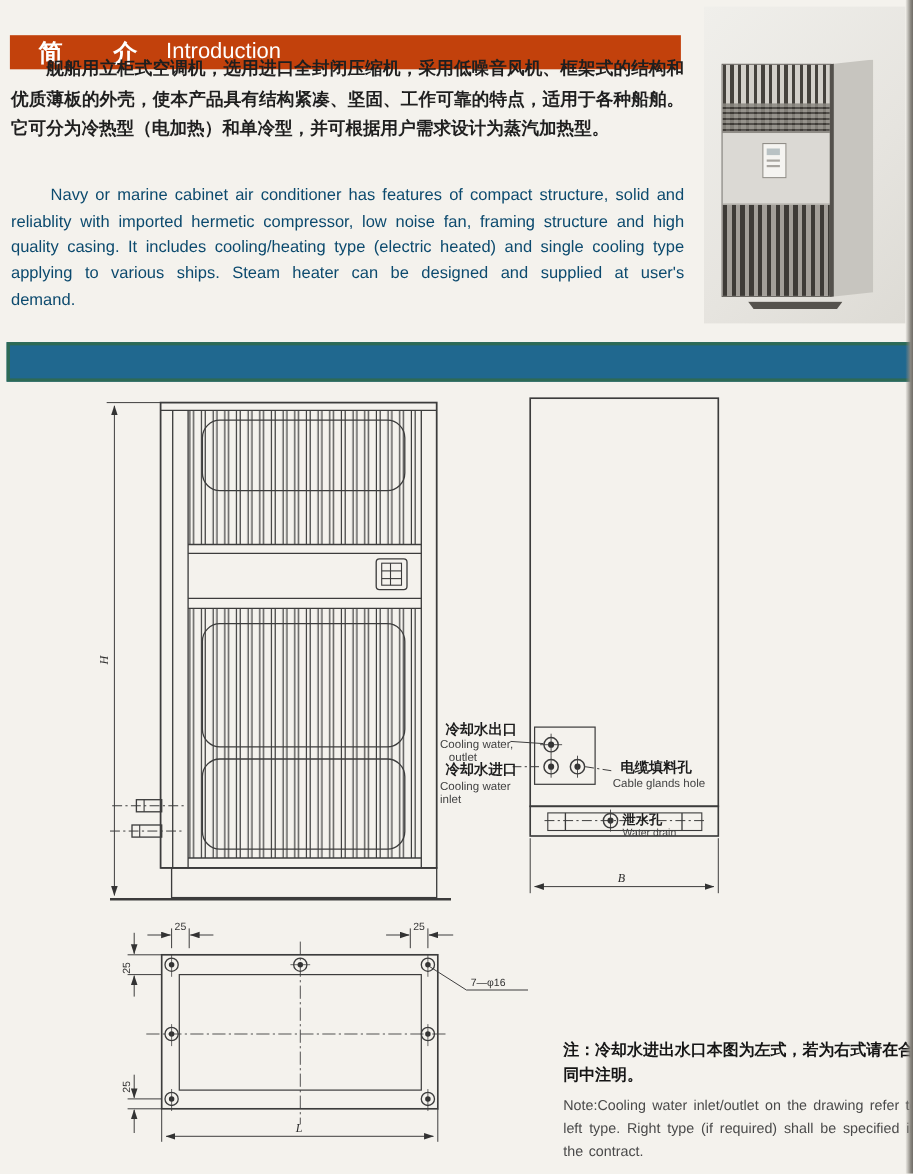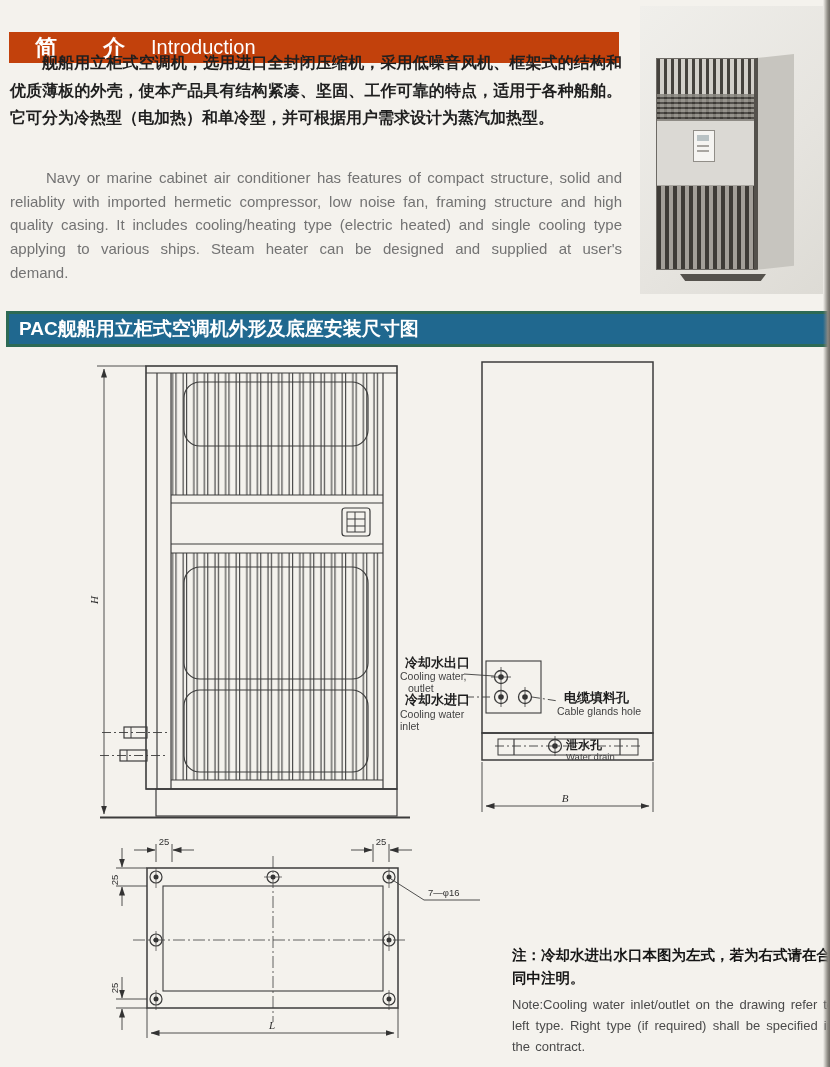--- a/index.html
+++ b/index.html
@@ -10,21 +10,21 @@
   .hdr1{left:9px;top:16px;width:610px;height:31px;background:#c2410c;padding-left:26px;box-sizing:border-box;margin-top:16px;}
   .hdr1 .hzh{font-size:22px;font-weight:bold;letter-spacing:12px;}
   .hdr1 .hen{font-size:20px;font-weight:normal;margin-left:14px;}
   .hdr2{left:6px;top:311px;width:818px;height:30px;background:#20688f;border:3px solid #2d6a55;
         padding-left:10px;box-sizing:content-box;}
   .hdr2 .hzh2{font-size:19px;font-weight:bold;}
   .hdr2 .hen2{font-size:18px;font-weight:bold;margin-left:8px;}
   
   .para{position:absolute;left:10px;width:612px;margin:0;text-align:justify;}
   .para-zh{top:49px;font-size:16px;line-height:1.72;font-weight:600;color:#1f1f1f;text-indent:2em;}
-  .para-en{top:166px;font-size:15px;line-height:1.58;color:#737373;text-indent:2.4em;word-spacing:2px;}
+  .para-en{top:166px;font-size:15px;line-height:1.58;color:#0c4a6e;text-indent:2.4em;word-spacing:2px;}
   
   .note{position:absolute;left:512px;top:944px;width:322px;}
   .note p{margin:0;}
   .note-zh{font-size:14.5px;line-height:1.6;font-weight:600;color:#151515;}
   .note-en{font-size:13px;line-height:1.62;color:#4a4a4a;text-align:justify;margin-top:4px !important;word-spacing:1.5px;}
   
   .photo{position:absolute;left:640px;top:6px;width:183px;height:288px;
          background:linear-gradient(135deg,#f0efeb 0%,#e6e4df 60%,#dddbd5 100%);}
   .cab{position:absolute;left:16px;top:48px;width:134px;height:218px;}
   .cab-front{position:absolute;left:0;top:4px;width:98px;height:210px;border:1px solid #6d6a65;
@@ -78,21 +78,20 @@
           <div class="ctrl"></div>
         </div>
         <div class="grille-bot"></div>
       </div>
       <div class="cab-side"></div>
     </div>
     <div class="feet"></div>
   </div>
 
   <div class="hdr hdr2">
-    <span class="hzh2">PAC舰船用立柜式空调机外形及底座安装尺寸图</span>
   </div>
 
   <svg width="830" height="720" viewBox="0 347 830 720">
     <defs>
       <pattern id="vbars" width="10.6" height="8" patternUnits="userSpaceOnUse">
         <line x1="3" y1="0" x2="3" y2="8" stroke="#474747" stroke-width="1.1"></line>
         <line x1="6.4" y1="0" x2="6.4" y2="8" stroke="#474747" stroke-width="1.1"></line>
       </pattern>
       <pattern id="hlines" width="8" height="11.5" patternUnits="userSpaceOnUse">
         <line x1="0" y1="5" x2="8" y2="5" stroke="#474747" stroke-width="2"></line>

